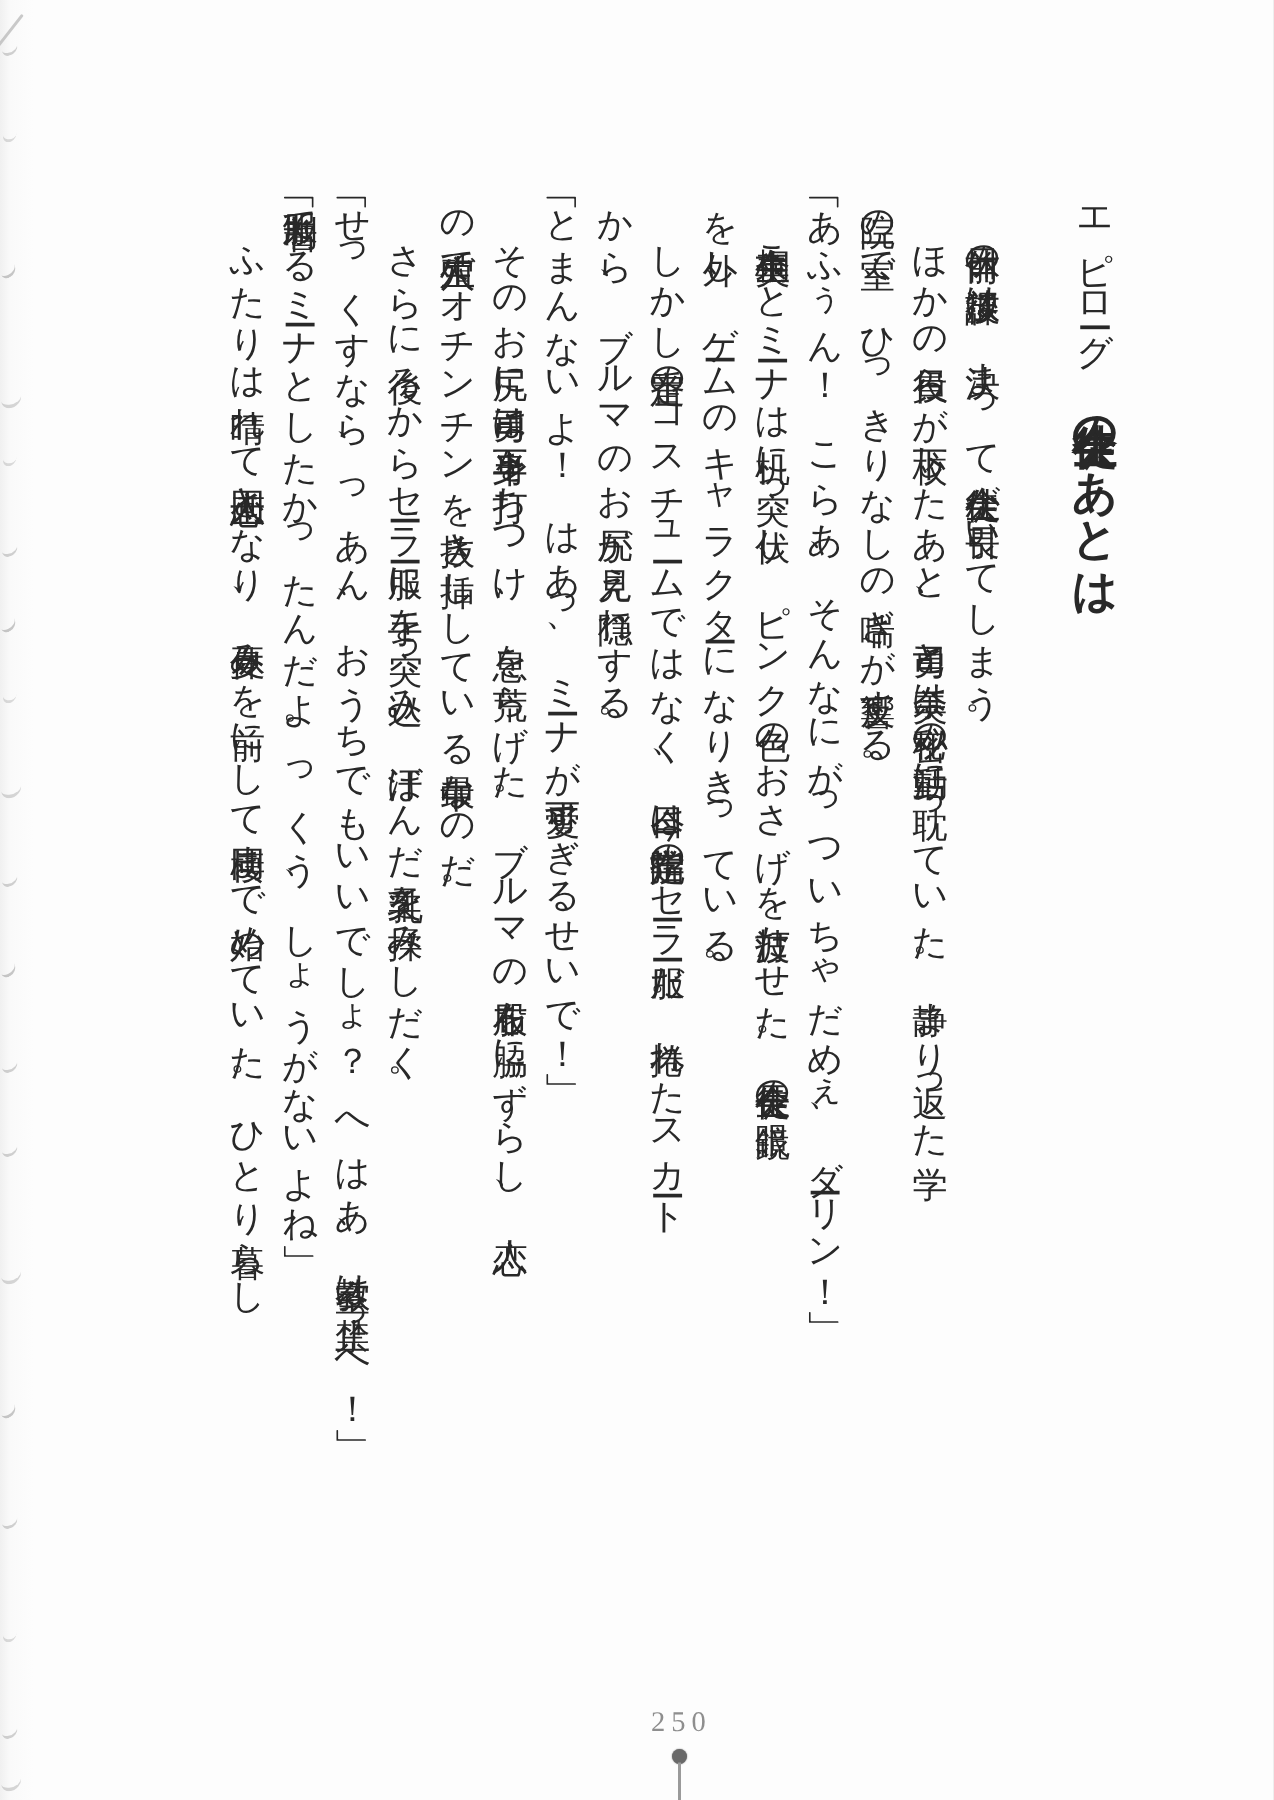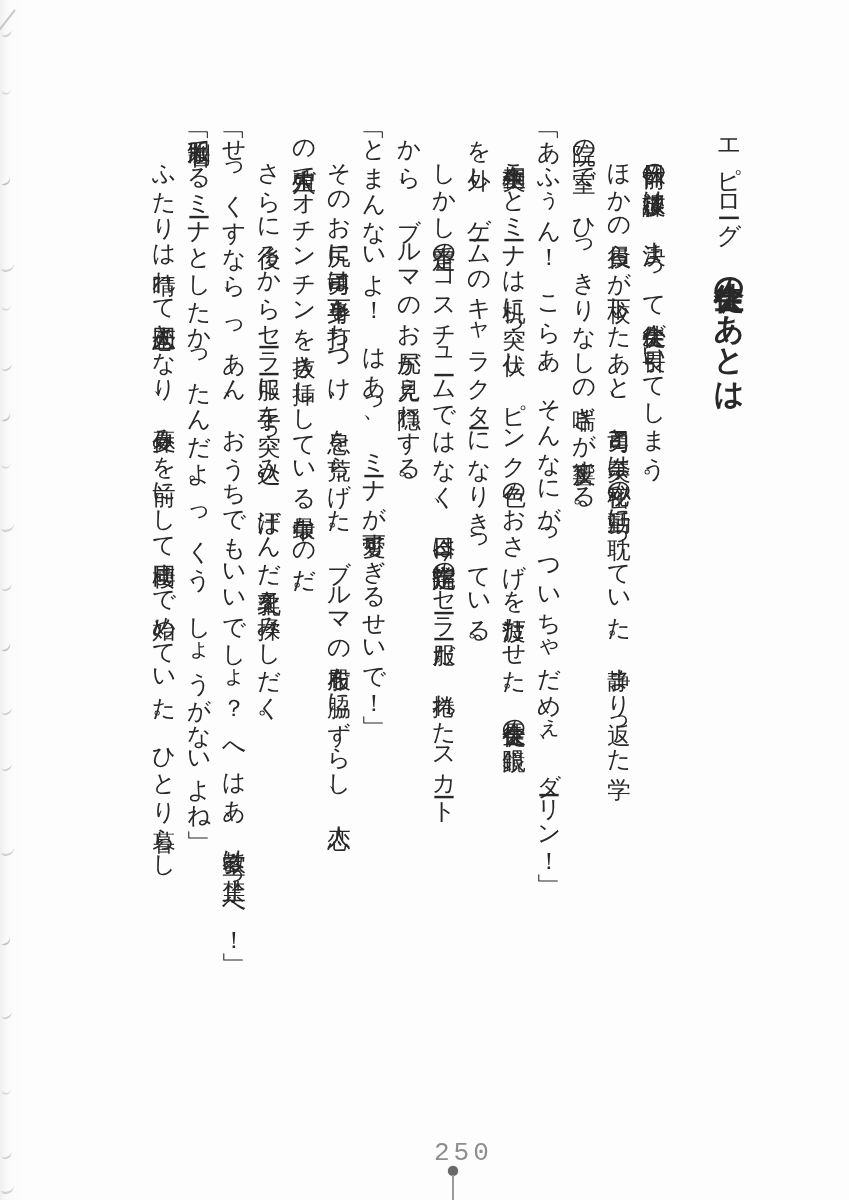--- a/index.html
+++ b/index.html
@@ -33,22 +33,22 @@
     margin:0;
     font-size:23.5px;
     line-height:35px;        
     white-space:pre;
     font-weight:400;
   }
 
   
   .page-number{
     position:absolute;left:434px;top:1138px;
-    font-family:Liberation Mono, monospace;
-    font-size:26px;letter-spacing:4px;
+    font-family:Liberation Serif, serif;
+    font-size:19px;letter-spacing:4px;
     color:#8e8e8e;
   }
   .binding-dot{
     position:absolute;left:448px;top:1166px;
     width:10px;height:10px;border-radius:50%;
     background:#696969;box-shadow:0 0 1px #696969;
   }
   .binding-line{
     position:absolute;left:452px;top:1175px;
     width:2px;height:25px;background:#9a9a9a;

